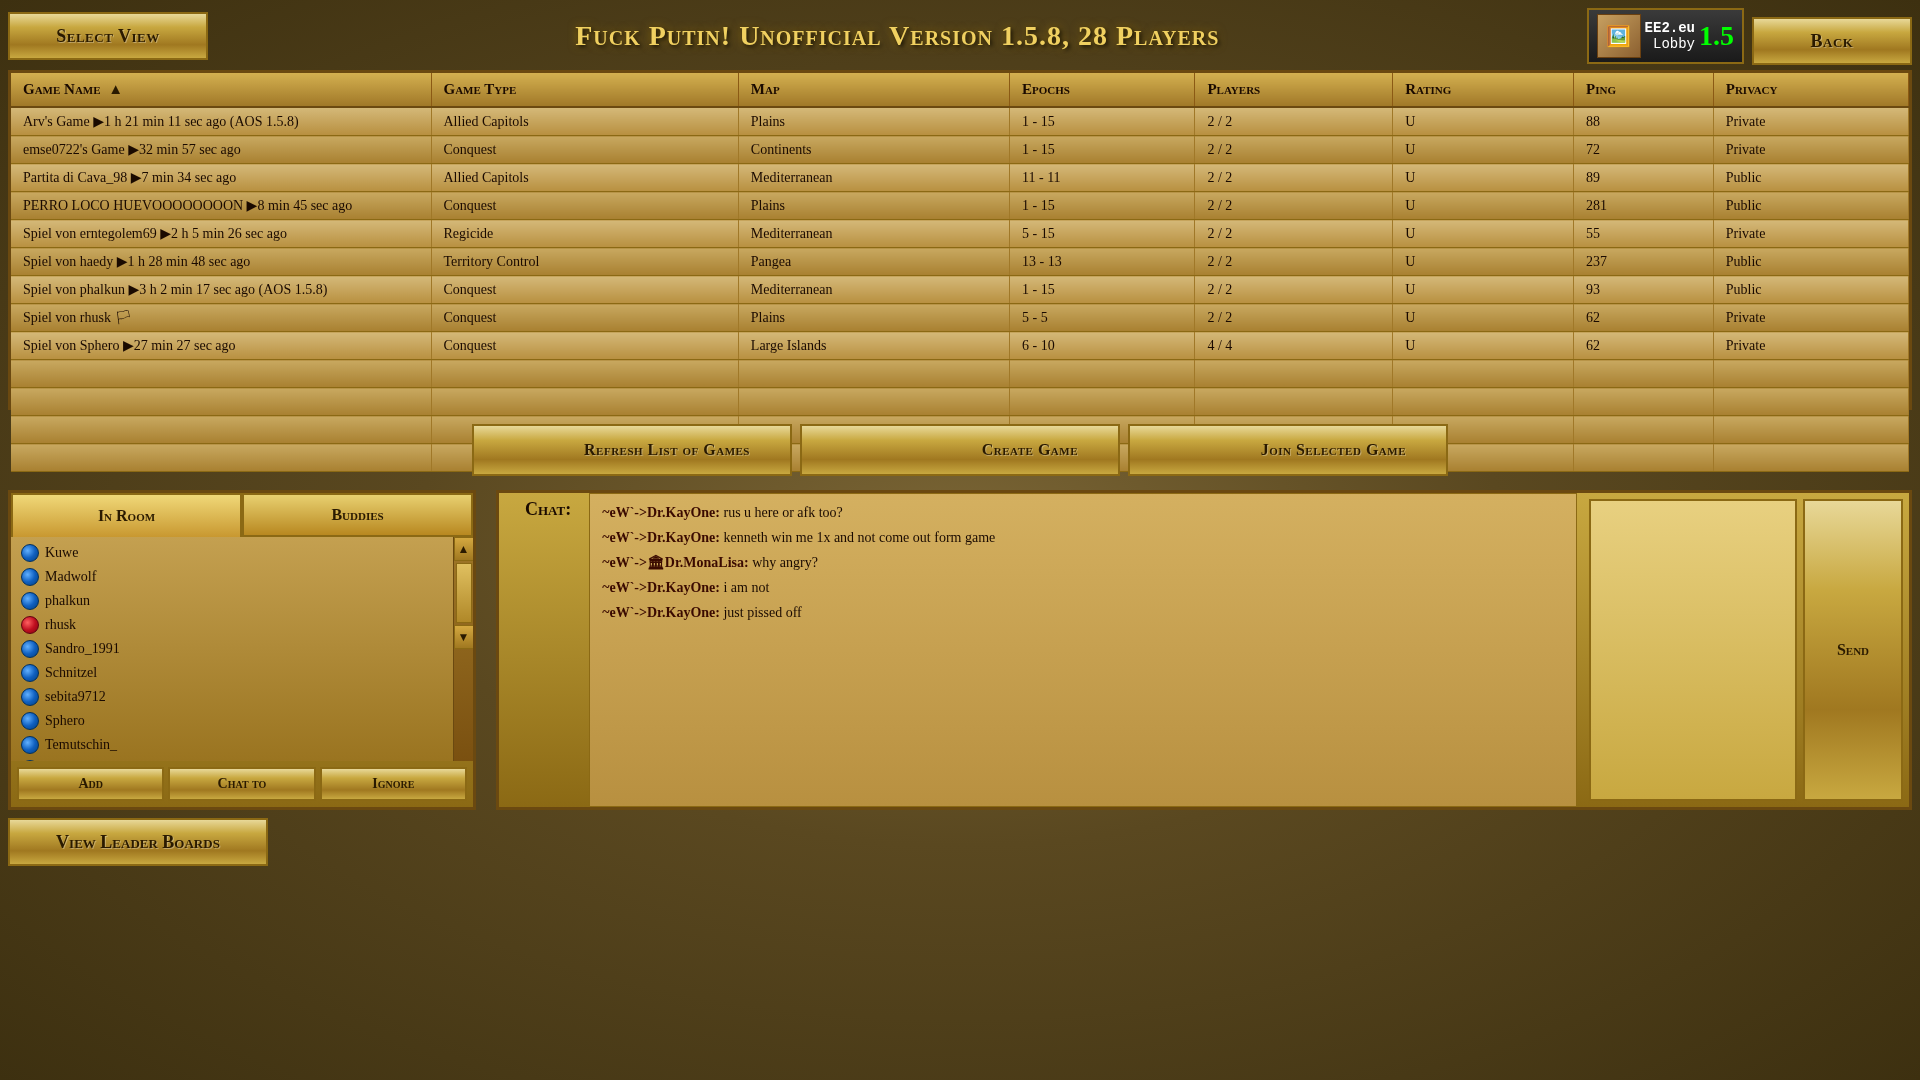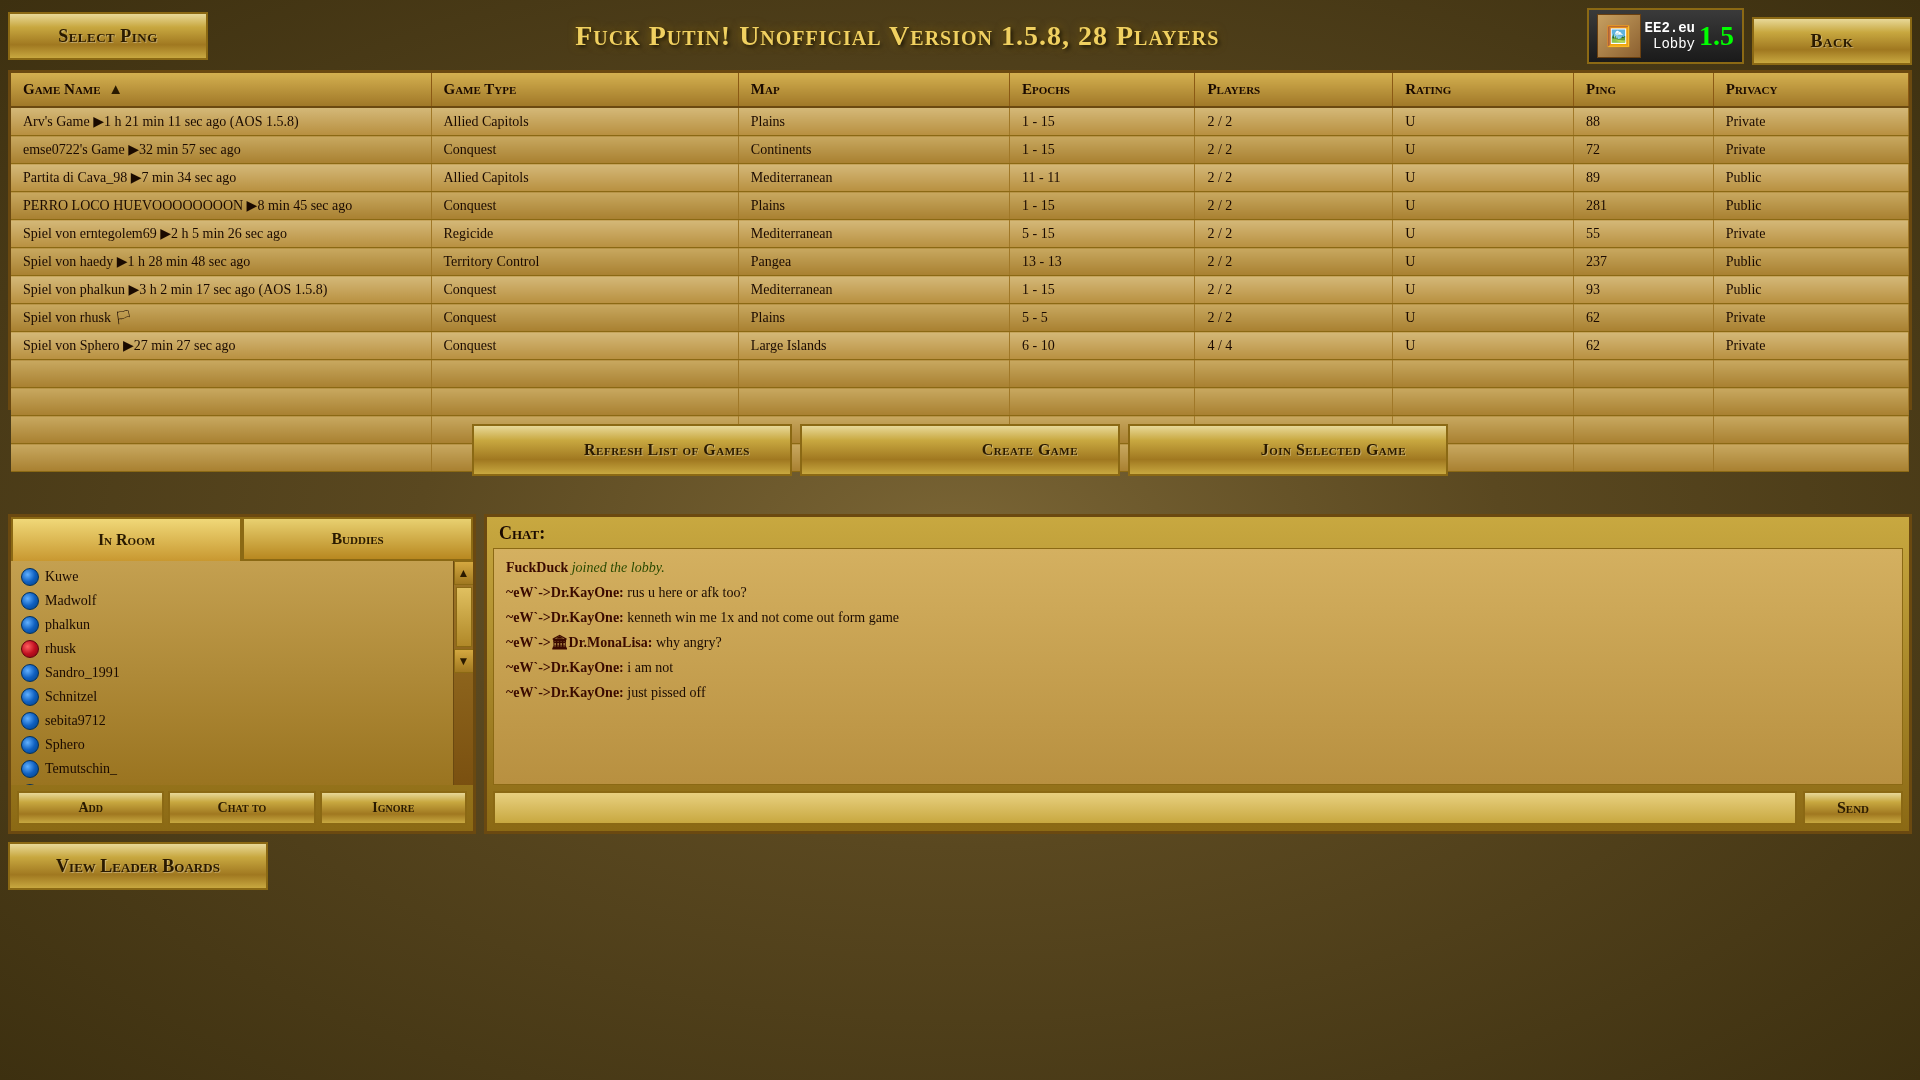--- a/index.html
+++ b/index.html
@@ -211,23 +211,22 @@
       min-width: 320px;
       height: 52px;
       text-shadow: 1px 1px 0 rgba(255,255,255,0.3);
       letter-spacing: 0.5px;
       text-align: right;
     }
 
     
     .bottom-section {
       display: flex;
-      gap: 8px;
+      gap: 20px;
       height: 320px;
-      margin-top: 24px;
     }
 
     
     .players-panel {
       width: 468px;
       background: linear-gradient(180deg, #c8a840 0%, #8b6914 100%);
       border: 3px solid #6b4910;
       display: flex;
       flex-direction: column;
     }
@@ -342,21 +341,22 @@
       padding: 7px 4px;
       cursor: pointer;
     }
 
     
     .chat-panel {
       flex: 1;
       background: linear-gradient(180deg, #c8a840 0%, #8b6914 100%);
       border: 3px solid #6b4910;
       display: flex;
-      flex-direction: column;
+      flex-direction: row;
+      padding-left: 14px;
     }
 
     .chat-label {
       color: #1a0a00;
       font-size: 18px;
       font-weight: bold;
       font-variant: small-caps;
       padding: 6px 12px 4px;
     }
 
@@ -444,21 +444,21 @@
     ::-webkit-scrollbar-track { background: #7a5010; }
     ::-webkit-scrollbar-thumb { background: #c8a040; border: 1px solid #8b6914; }
   </style>
 </head>
 <body>
 
 <div class="bg-texture"></div>
 <div class="main-container">
 
   <div class="header">
-    <button class="btn-select-room">Select Ping</button>
+    <button class="btn-select-room">Select View</button>
     <div class="header-title">Fuck Putin! Unofficial Version 1.5.8, 28 Players</div>
     <div class="header-right">
       <div class="lobby-badge">
         <div class="lobby-avatar">🖼️</div>
         <div class="lobby-text">
           <span class="lobby-domain">EE2.eu</span>
           <span class="lobby-label">Lobby</span>
         </div>
         <span class="lobby-version">1.5</span>
       </div>
@@ -679,21 +679,20 @@
       <div class="players-buttons">
         <button class="btn-player-action">Add</button>
         <button class="btn-player-action">Chat to</button>
         <button class="btn-player-action">Ignore</button>
       </div>
     </div>
 
     <div class="chat-panel">
       <div class="chat-label">Chat:</div>
       <div class="chat-messages" id="chat-messages">
-      <div class="chat-msg"><span class="sender">FuckDuck</span><span class="joined"> joined the lobby.</span></div>
           <div class="chat-msg"><span class="sender">~eW`-&gt;Dr.KayOne:</span> rus  u here or afk too?</div>
           <div class="chat-msg"><span class="sender">~eW`-&gt;Dr.KayOne:</span> kenneth win me 1x and not come out form game</div>
           <div class="chat-msg"><span class="sender">~eW`-&gt;🏛Dr.MonaLisa:</span> why angry?</div>
           <div class="chat-msg"><span class="sender">~eW`-&gt;Dr.KayOne:</span> i am not</div>
           <div class="chat-msg"><span class="sender">~eW`-&gt;Dr.KayOne:</span> just pissed off</div>
         </div>
       <div class="chat-input-row">
         <input class="chat-input" type="text" placeholder="" style="">
         <button class="btn-send">Send</button>
       </div>

